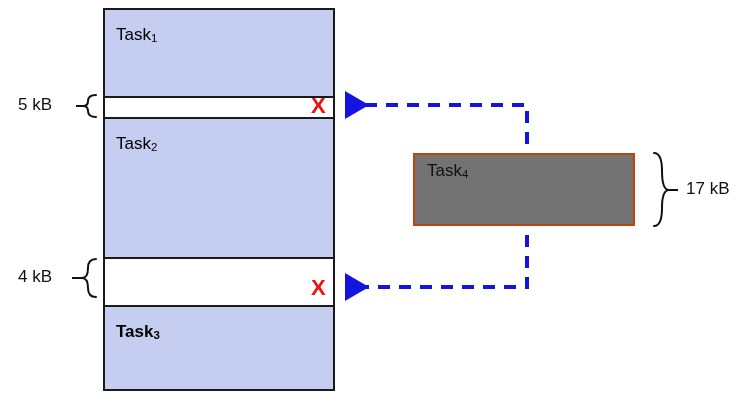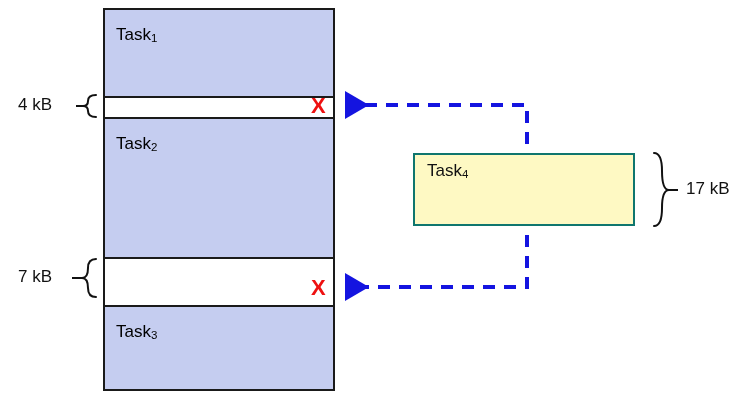--- a/index.html
+++ b/index.html
@@ -58,22 +58,22 @@
     background: #1a1a1a;
   }
   
   .task4-box {
     position: absolute;
     left: 413px;
     top: 153px;
     width: 222px;
     height: 73px;
     box-sizing: border-box;
-    border: 2px solid #0f766e;
-    background: #fef9c3;
+    border: 2px solid #c2410c;
+    background: #737373;
     z-index: 6;
     text-align: center;
   }
   .task4-label {
     position: absolute;
     left: 12px;
     top: 6px;
     font-size: 17px;
     color: #111111;
     white-space: nowrap;
@@ -129,39 +129,39 @@
     <div class="divider" style="top:107px;"></div>
 
     <div class="block" style="top:109px; height:138px;padding-left:48px; --fill:#c5cdf0;">
       <span class="block-label"><span>Task</span><sub>2</sub></span>
     </div>
     <div class="divider" style="top:247px;"></div>
 
     <div class="block" style="top:249px; height:46px; --fill:#ffffff;"></div>
     <div class="divider" style="top:295px;"></div>
 
-    <div class="block" style="top:297px; height:82px; --fill:#c5cdf0;">
+    <div class="block" style="top:297px; height:82px;font-weight:bold; --fill:#c5cdf0;">
       <span class="block-label"><span>Task</span><sub>3</sub></span>
     </div>
   </div>
 
   <svg class="overlay braces" viewBox="0 0 753 401">
 
     <path d="M 96 95 Q 88 95 88 101 Q 88 106 83 106 Q 88 106 88 111 Q 88 117 96 117" fill="none" stroke="#111111" stroke-width="2" stroke-linecap="round"></path>
     <line x1="83" y1="106" x2="76" y2="106" stroke="#111111" stroke-width="2"></line>
 
     <path d="M 96 259 Q 88 259 88 268 Q 88 278 82 278 Q 88 278 88 288 Q 88 297 96 297" fill="none" stroke="#111111" stroke-width="2" stroke-linecap="round"></path>
     <line x1="82" y1="278" x2="72" y2="278" stroke="#111111" stroke-width="2"></line>
 
     <path d="M 654 153 Q 662 153 662 171 Q 662 190 669 190 Q 662 190 662 208 Q 662 226 654 226" fill="none" stroke="#111111" stroke-width="2" stroke-linecap="round"></path>
     <line x1="669" y1="190" x2="678" y2="190" stroke="#111111" stroke-width="2"></line>
   </svg>
 
-  <div class="size-label" style="left:18px; top:95px;">4 kB</div>
-  <div class="size-label" style="left:18px; top:267px;">7 kB</div>
+  <div class="size-label" style="left:18px; top:95px;">5 kB</div>
+  <div class="size-label" style="left:18px; top:267px;">4 kB</div>
   <div class="size-label" style="left:686px; top:179px;">17 kB</div>
 
   <div class="x-mark" style="left:311px; top:95px;">X</div>
   <div class="x-mark" style="left:311px; top:277px;">X</div>
 
   <div class="task4-box">
     <span class="task4-label"><span>Task</span><sub>4</sub></span>
   </div>
 
   <svg class="overlay arrows" viewBox="0 0 753 401">

